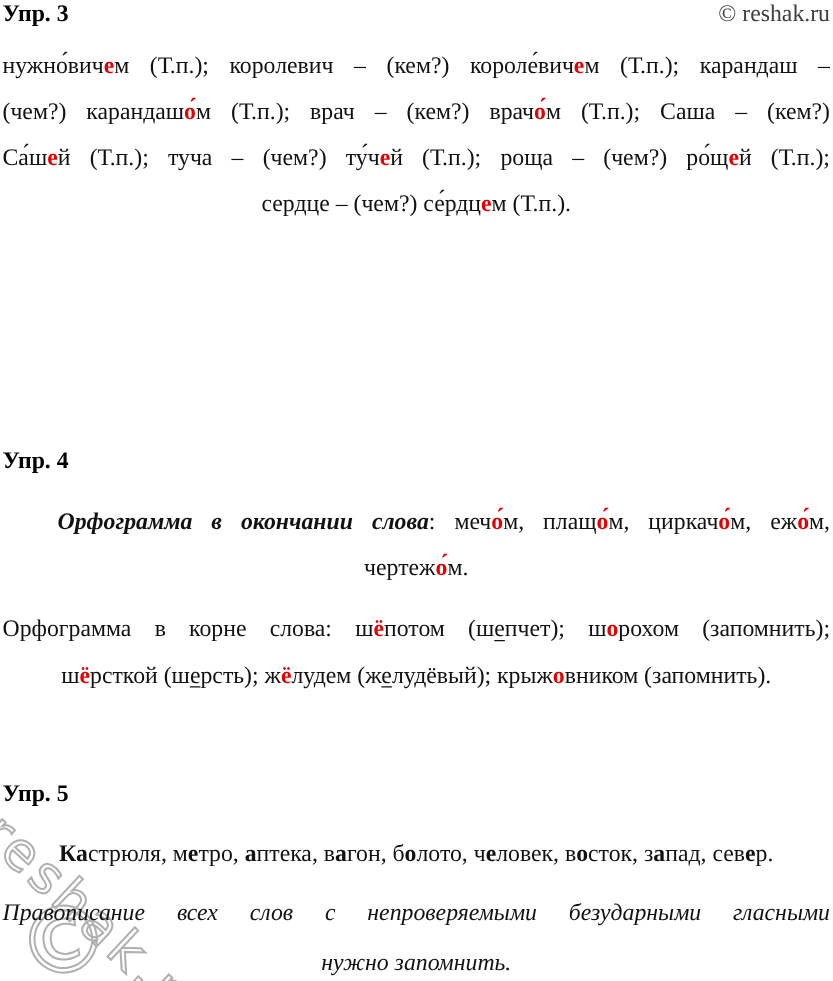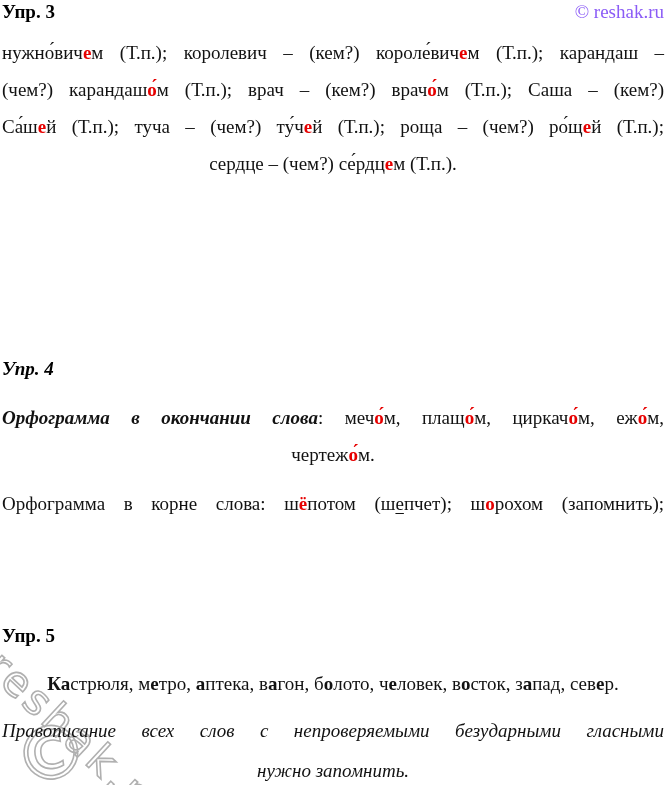--- a/index.html
+++ b/index.html
@@ -5,35 +5,35 @@
   html,body{margin:0;padding:0;}
   body{
     width:666px;height:785px;position:relative;overflow:hidden;
     background:#ffffff;color:#121212;
     font-family:"Liberation Serif","DejaVu Serif",serif;
     font-size:19px;
   }
   .abs{position:absolute;left:2px;width:662px;}
   #page-header{top:1px;display:flex;justify-content:space-between;align-items:flex-start;line-height:22px;}
   .ex-title{font-weight:bold;color:#000;}
-  #copyright{color:#8b5cf6;}
-  #ex4-title{top:358px;line-height:22px;font-style:italic;}
+  #copyright{color:#404040;}
+  #ex4-title{top:358px;line-height:22px;}
   #ex5-title{top:625px;line-height:22px;}
   #p-ex3{top:34px;}
   #p-ex4-endings{top:399px;}
   #p-ex4-root{top:485px;}
   #p-ex5-words{top:665px;}
   #p-ex5-note{top:711px;}
   .line{line-height:37px;text-align:center;}
   .line.jl{text-align:justify;text-align-last:justify;}
   .note .line{line-height:40px;font-style:italic;}
   .red{color:var(--accent-red,#e60000);font-weight:bold;}
   .ul{text-decoration:underline;text-underline-offset:3px;}
   .bd{font-weight:bold;}
-  .bi{font-weight:bold;font-style:italic;}
+  .bi{font-weight:bold;font-style:italic;margin-left:44px;}
   
   .wm{
     position:absolute;z-index:0;pointer-events:none;
     color:transparent;
     -webkit-text-stroke:1.6px var(--wm-color,#b0b0b0);
     font-family:"DejaVu Sans","Liberation Sans",sans-serif;
   }
   #wm-text{left:10px;top:641px;font-size:42px;letter-spacing:4px;
     transform:rotate(43deg);transform-origin:0 0;}
   #wm-copy{left:14px;top:710px;font-size:74px;transform:rotate(-8deg);}
@@ -61,20 +61,21 @@
 
   <div id="ex4-title" class="abs ex-title">Упр. 4</div>
 
   <div id="p-ex4-endings" class="abs">
       <div class="line jl"><span class="bi">Орфограмма в окончании слова</span><span>: меч</span><span class="red">о́</span><span>м, плащ</span><span class="red">о́</span><span>м, циркач</span><span class="red">о́</span><span>м, еж</span><span class="red">о́</span><span>м,</span></div>
       <div class="line"><span>чертеж</span><span class="red">о́</span><span>м.</span></div>
     </div>
 
   <div id="p-ex4-root" class="abs">
       <div class="line jl"><span>Орфограмма в корне слова: ш</span><span class="red">ё</span><span>потом (ш</span><span class="ul">е</span><span>пчет); ш</span><span class="red">о</span><span>рохом (запомнить);</span></div>
+      <div class="line"><span>ш</span><span class="red">ё</span><span>рсткой (ш</span><span class="ul">е</span><span>рсть); ж</span><span class="red">ё</span><span>лудем (ж</span><span class="ul">е</span><span>лудёвый); крыж</span><span class="red">о</span><span>вником (запомнить).</span></div>
     </div>
 
   <div id="ex5-title" class="abs ex-title">Упр. 5</div>
 
   <div id="p-ex5-words" class="abs">
       <div class="line"><span class="bd">Ка</span><span>стрюля, м</span><span class="bd">е</span><span>тро, </span><span class="bd">а</span><span>птека, в</span><span class="bd">а</span><span>гон, б</span><span class="bd">о</span><span>лото, ч</span><span class="bd">е</span><span>ловек, в</span><span class="bd">о</span><span>сток, з</span><span class="bd">а</span><span>пад, сев</span><span class="bd">е</span><span>р.</span></div>
     </div>
 
   <div id="p-ex5-note" class="abs note">
       <div class="line jl"><span>Правописание всех слов с непроверяемыми безударными гласными</span></div>

